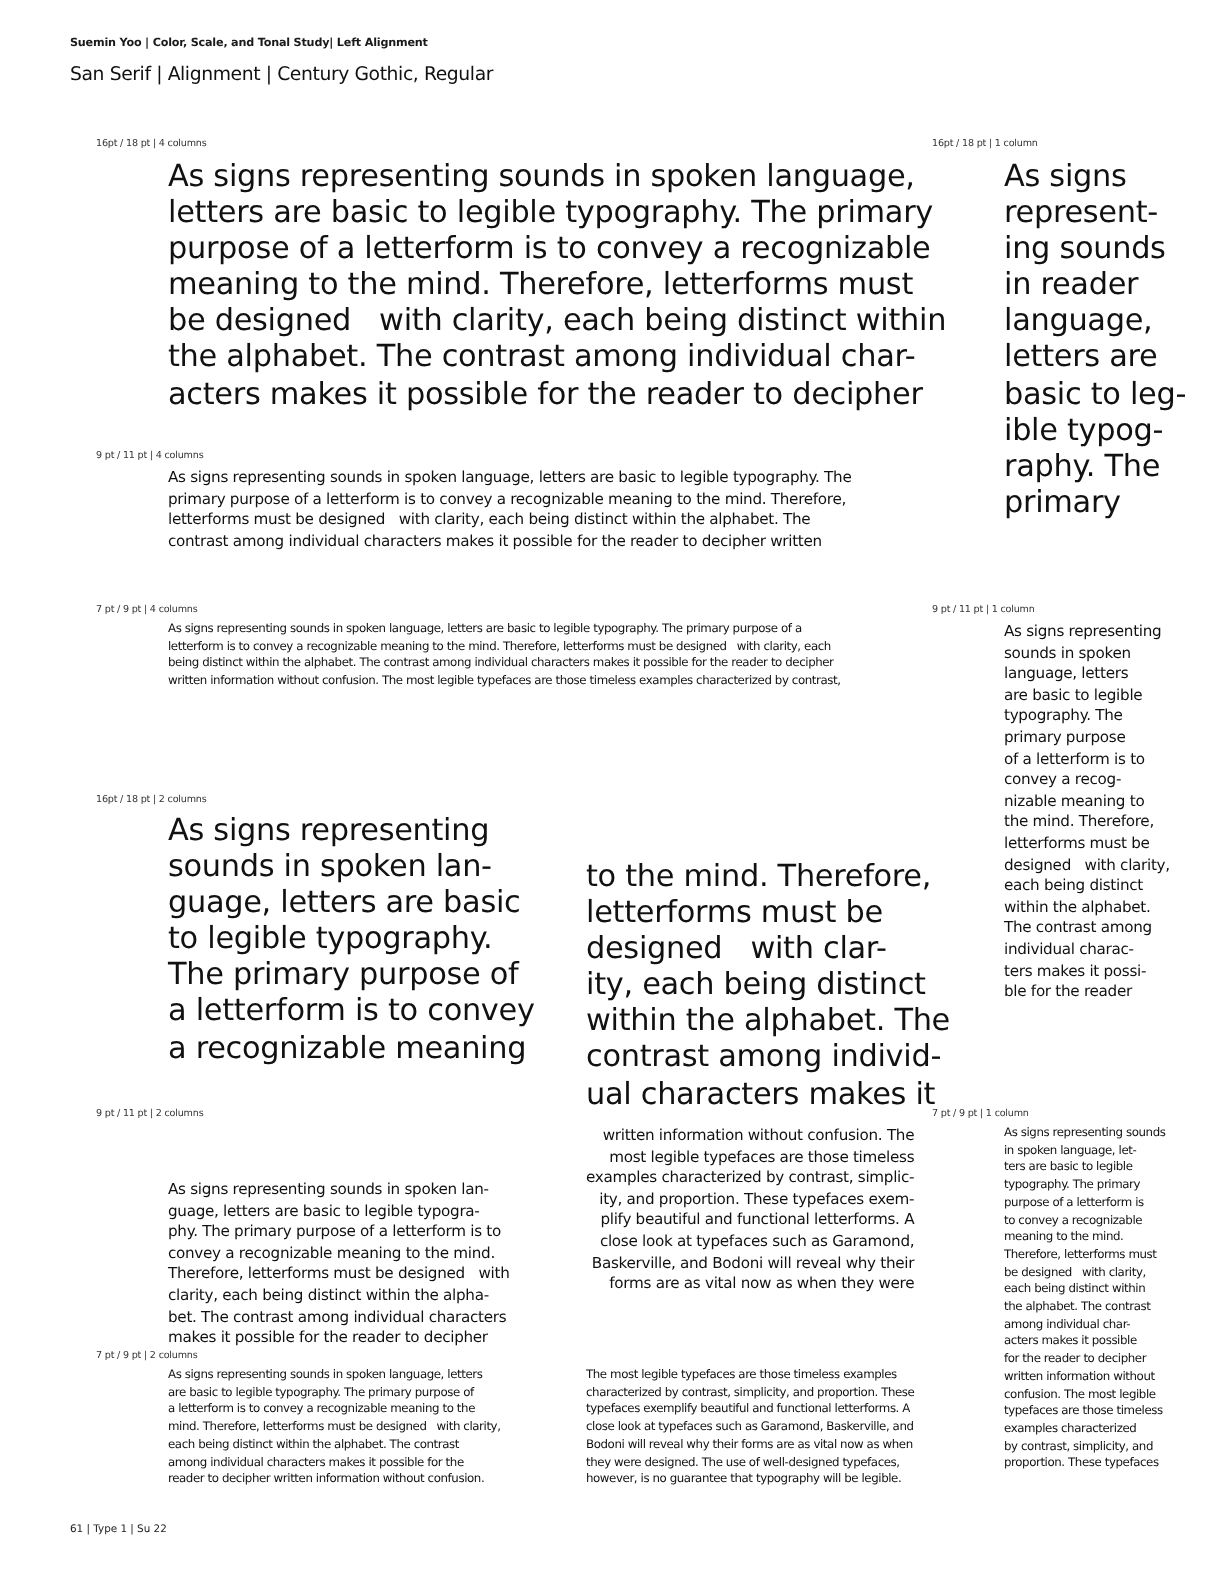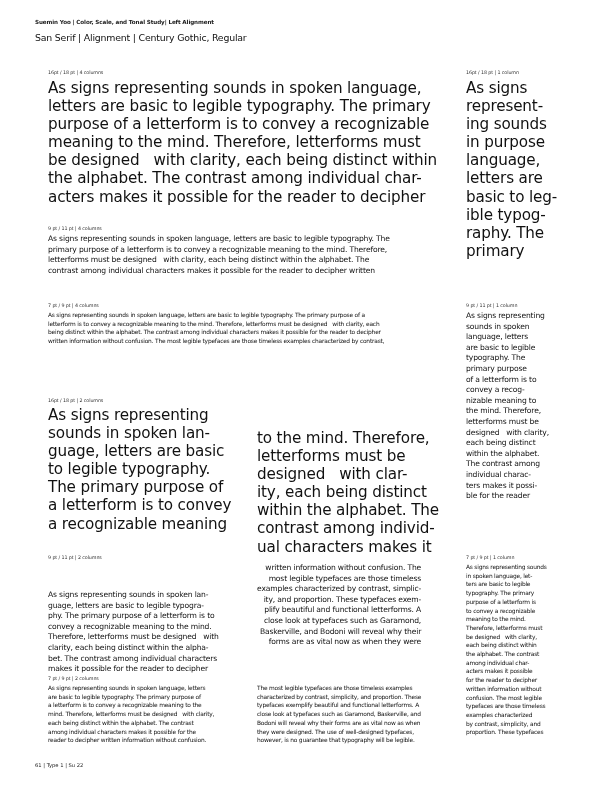--- a/index.html
+++ b/index.html
@@ -5,21 +5,21 @@
   html, body { margin: 0; padding: 0; background: #ffffff; }
   body {
     width: 612px; height: 792px; position: relative; overflow: hidden;
     font-family: "DejaVu Sans", "Liberation Sans", sans-serif;
     color: #111111;
   }
   .abs { position: absolute; }
   .header-meta { left: 35px; top: 19px; font-size: 5.6px; letter-spacing: -0.1px; font-weight: bold; color: #1a1a1a; }
   .header-title { left: 35px; top: 32px; font-size: 9.4px; letter-spacing: -0.2px; color: #111; }
   .label { font-size: 4.8px; color: #333; letter-spacing: -0.1px; white-space: nowrap; }
-  .sample { white-space: pre; }
+  .sample { white-space: pre; margin-left: 36px; }
   .s16 { font-size: 15.2px; line-height: 18.1px; letter-spacing: -0.15px; }
   .s9 { font-size: 7.6px; line-height: 10.6px; letter-spacing: -0.15px; }
   .s7 { font-size: 5.9px; line-height: 8.7px; letter-spacing: -0.2px; }
   .footer { left: 35px; top: 762px; font-size: 5.2px; color: #222; }
 </style>
 </head>
 <body>
 
 <div class="abs header-meta">Suemin Yoo  | Color, Scale, and Tonal Study|  Left Alignment</div>
 <div class="abs header-title">San Serif | Alignment | Century Gothic, Regular</div>
@@ -30,21 +30,21 @@
 purpose of a letterform is to convey a recognizable
 meaning to the mind. Therefore, letterforms must
 be designed   with clarity, each being distinct within
 the alphabet. The contrast among individual char-
 acters makes it possible for the reader to decipher</div>
 
 <div class="abs label" style="left:466px;top:70px;">16pt / 18 pt | 1 column</div>
 <div class="abs sample s16" style="left:466px;top:79px;">As signs
 represent-
 ing sounds
-in purpose
+in reader
 language,
 letters are
 basic to leg-
 ible typog-
 raphy. The
 primary</div>
 
 <div class="abs label" style="left:48px;top:226px;">9 pt / 11 pt | 4 columns</div>
 <div class="abs sample s9" style="left:48px;top:234px;">As signs representing sounds in spoken language, letters are basic to legible typography. The
 primary purpose of a letterform is to convey a recognizable meaning to the mind. Therefore,

